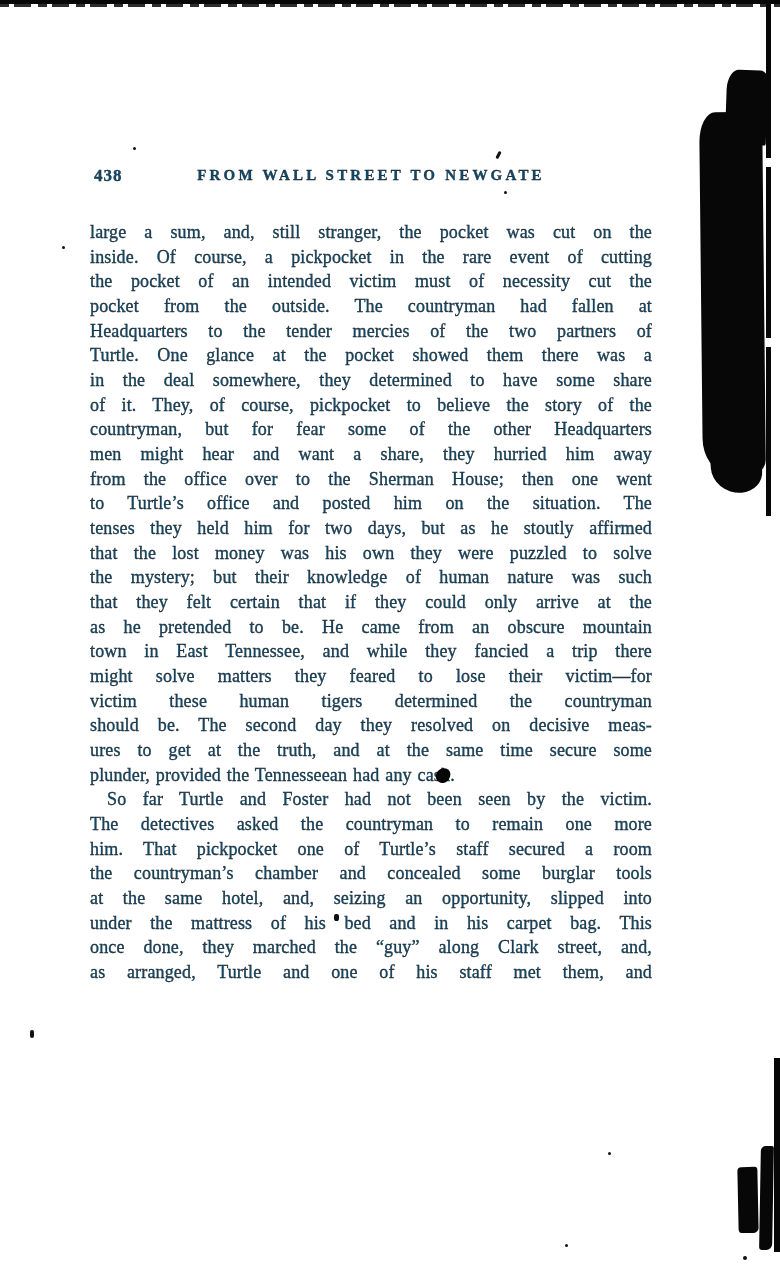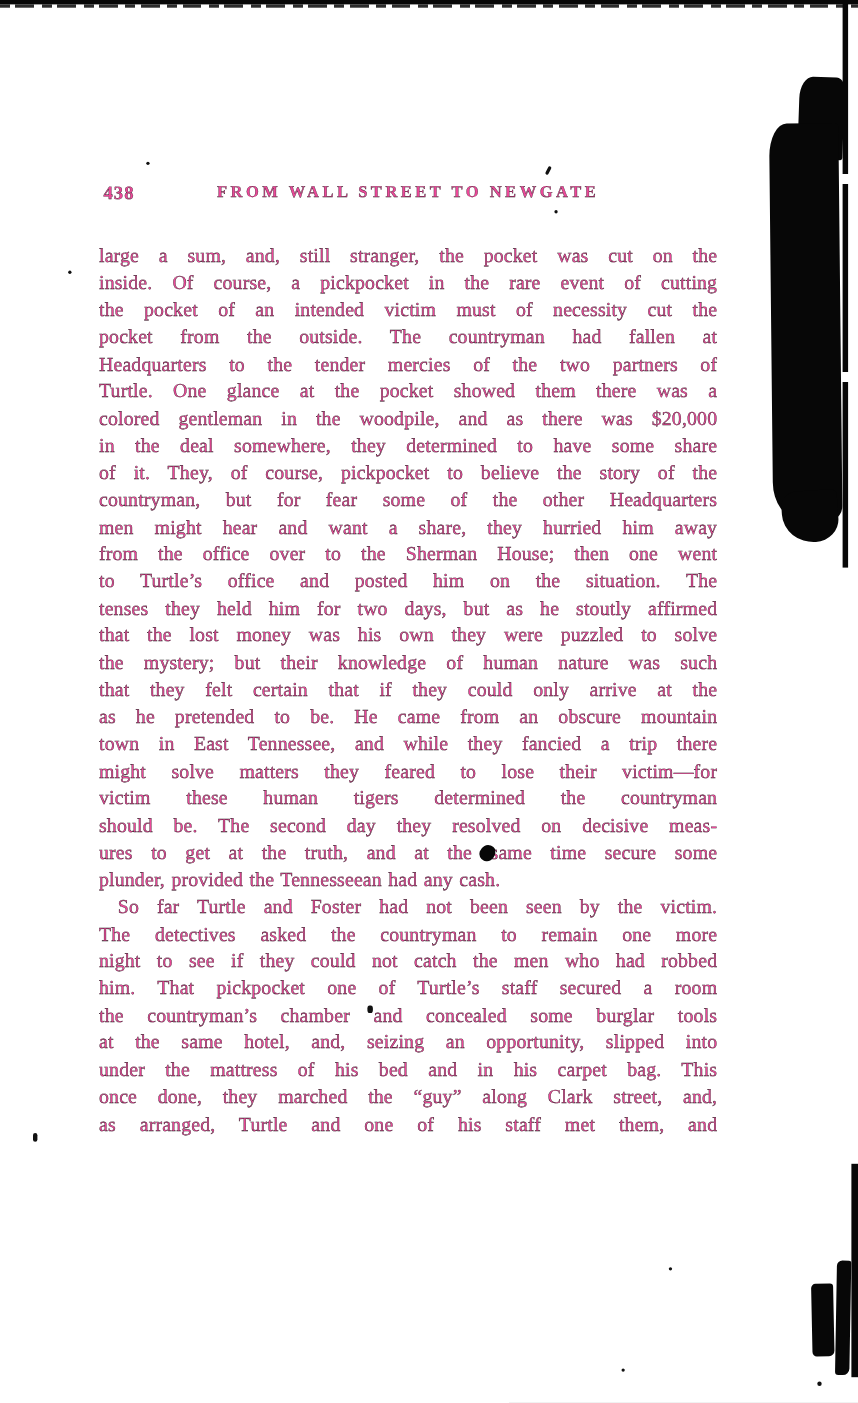--- a/index.html
+++ b/index.html
@@ -3,21 +3,21 @@
 <meta charset="utf-8">
 <style>
   html,body { margin:0; padding:0; background:#e8e8e8; }
   .scan-page {
     position:relative;
     width:780px; height:1275px;
     margin:0 auto;
     background:#ffffff;
     overflow:hidden;
     font-family:"Liberation Serif","DejaVu Serif",serif;
-    color:#ec4899;
+    color:#0c4a6e;
   }
 
   
   .running-head {
     position:absolute; top:166px; left:90px; width:562px; height:22px;
   }
   .page-number {
     position:absolute; left:4px; top:0;
     font-size:17px; font-weight:bold; letter-spacing:1px;
     -webkit-text-stroke:0.3px #1a1a1a;
@@ -104,21 +104,20 @@
   </div>
 
   <div class="page-body">
       <div class="paragraph">
         <div class="line j">large a sum, and, still stranger, the pocket was cut on the</div>
         <div class="line j">inside.  Of course, a pickpocket in the rare event of cutting</div>
         <div class="line j">the pocket of an intended victim must of necessity cut the</div>
         <div class="line j">pocket from the outside.  The countryman had fallen at</div>
         <div class="line j">Headquarters to the tender mercies of the two partners of</div>
         <div class="line j">Turtle.  One glance at the pocket showed them there was a</div>
-        <div class="line j">colored gentleman in the woodpile, and as there was $20,000</div>
         <div class="line j">in the deal somewhere, they determined to have some share</div>
         <div class="line j">of it.  They, of course, pickpocket to believe the story of the</div>
         <div class="line j">countryman, but for fear some of the other Headquarters</div>
         <div class="line j">men might hear and want a share, they hurried him away</div>
         <div class="line j">from the office over to the Sherman House; then one went</div>
         <div class="line j">to Turtle’s office and posted him on the situation.  The</div>
         <div class="line j">tenses they held him for two days, but as he stoutly affirmed</div>
         <div class="line j">that the lost money was his own they were puzzled to solve</div>
         <div class="line j">the mystery; but their knowledge of human nature was such</div>
         <div class="line j">that they felt certain that if they could only arrive at the</div>
@@ -126,21 +125,20 @@
         <div class="line j">town in East Tennessee, and while they fancied a trip there</div>
         <div class="line j">might solve matters they feared to lose their victim—for</div>
         <div class="line j">victim these human tigers determined the countryman</div>
         <div class="line j">should be.  The second day they resolved on decisive meas-</div>
         <div class="line j">ures to get at the truth, and at the same time secure some</div>
         <div class="line">plunder, provided the Tennesseean had any cash.</div>
       </div>
       <div class="paragraph">
         <div class="line j ind">So far Turtle and Foster had not been seen by the victim.</div>
         <div class="line j">The detectives asked the countryman to remain one more</div>
-        <div class="line j">night to see if they could not catch the men who had robbed</div>
         <div class="line j">him.  That pickpocket one of Turtle’s staff secured a room</div>
         <div class="line j">the countryman’s chamber and concealed some burglar tools</div>
         <div class="line j">at the same hotel, and, seizing an opportunity, slipped into</div>
         <div class="line j">under the mattress of his bed and in his carpet bag.  This</div>
         <div class="line j">once done, they marched the “guy” along Clark street, and,</div>
         <div class="line j">as arranged, Turtle and one of his staff met them, and</div>
       </div>
     </div>
 
   <div class="ink top-edge-band"></div>

